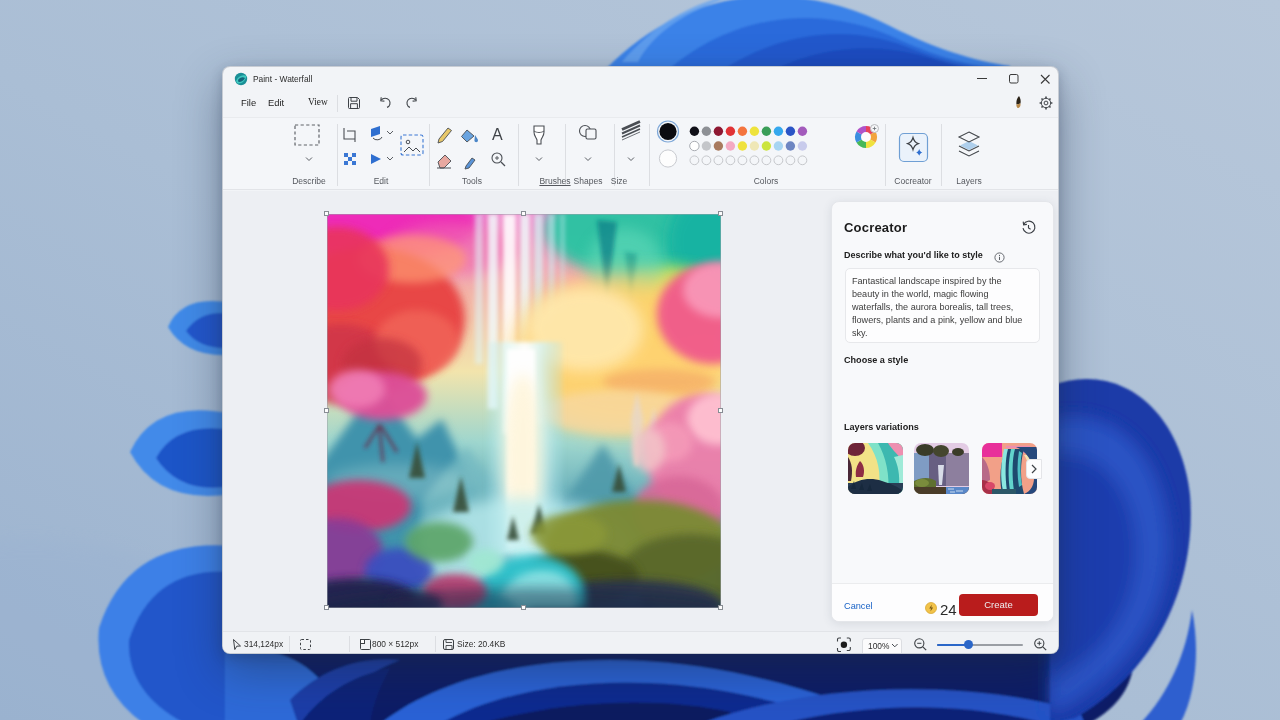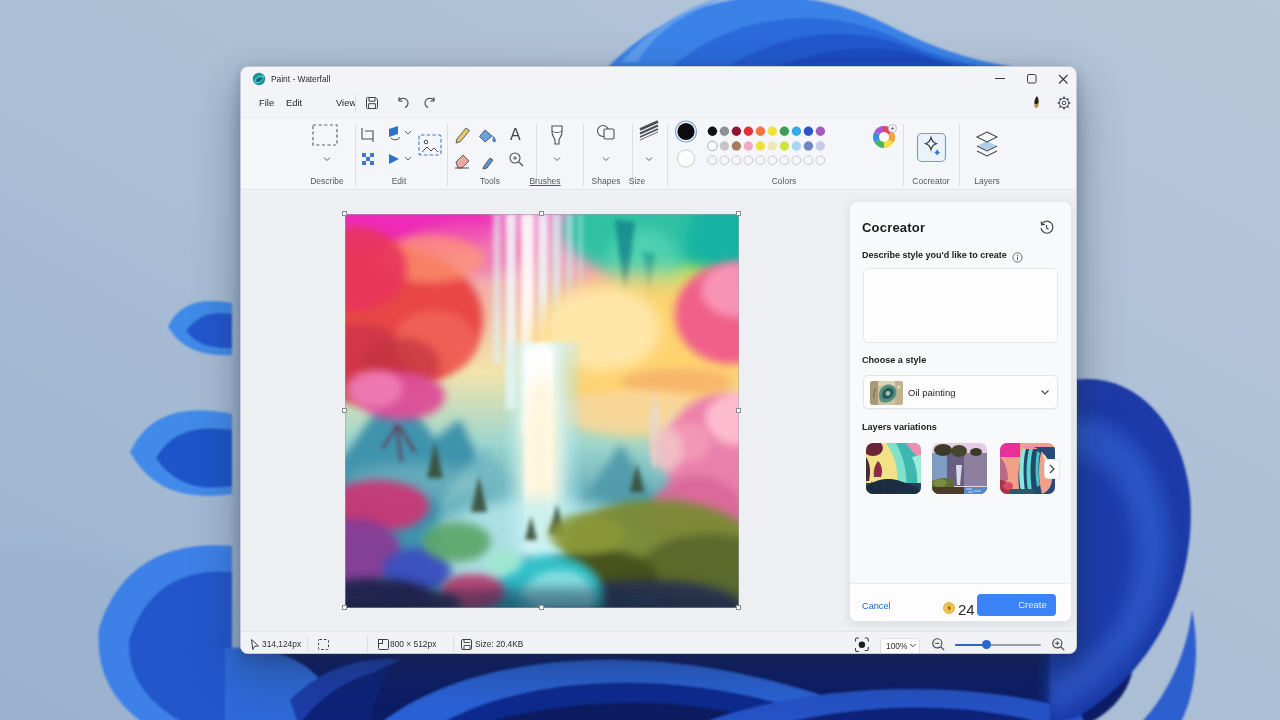--- a/index.html
+++ b/index.html
@@ -2,21 +2,21 @@
 <html><head>
 <meta charset="utf-8">
 <style>
   * { margin:0; padding:0; box-sizing:border-box; }
   html,body { width:1280px; height:720px; overflow:hidden; font-family:"Liberation Sans", sans-serif; }
   #desk { position:absolute; left:0; top:0; width:1280px; height:720px; }
   #wall { position:absolute; left:0; top:0; }
   #win { position:absolute; left:222px; top:66px; width:837px; height:588px;
          background:#f2f4f7; border-radius:8px; overflow:hidden;
          box-shadow:0 18px 45px rgba(30,45,70,.42), 0 4px 12px rgba(30,45,70,.25);
-         border:1px solid rgba(120,130,145,.35);margin-left:18px; }
+         border:1px solid rgba(120,130,145,.35); }
   .abs { position:absolute; }
   
   #titlebar { position:absolute; left:0; top:0; width:100%; height:24px; }
   #title-text { position:absolute; left:30px; top:7px; font-size:8.4px; color:#2b2b2b; }
   .capbtn { position:absolute; top:0; width:36px; height:23px; color:#3a3a3a; text-align:center; }
   
   #menubar { position:absolute; left:0; top:24px; width:100%; height:26px; }
   .menu-item { position:absolute; top:6px; font-size:9.4px; color:#1f1f1f; }
   .vsep { position:absolute; background:#dcdee2; width:1px; }
   
@@ -105,21 +105,21 @@
       <div class="capbtn" style="left:773px;"><svg width="36" height="23">
             <rect x="13.5" y="7.5" width="8.5" height="8.5" rx="1.5" fill="none" stroke="#3a3a3a"></rect>
           </svg></div>
       <div class="capbtn" style="left:804px;"><svg width="36" height="23">
             <path d="M14 8 L22.5 16.5 M22.5 8 L14 16.5" stroke="#3a3a3a" stroke-width="1.1" fill="none"></path>
           </svg></div>
     </div>
     <div id="menubar">
       <div class="menu-item" style="left:18px;">File</div>
       <div class="menu-item" style="left:45px;">Edit</div>
-      <div class="menu-item" style="left:95px;">View</div>
+      <div class="menu-item" style="left:85px;font-family:Liberation Serif, serif;">View</div>
       <div class="vsep" style="left:114px; top:4px; height:17px;"></div>
       <div class="abs" id="icon-save" style="left:124px; top:5px;">
         <svg width="14" height="14" viewBox="0 0 14 14">
             <path d="M1.5 2.5 a1 1 0 0 1 1-1 h8 l2 2 v8 a1 1 0 0 1 -1 1 h-9 a1 1 0 0 1 -1-1 Z" fill="none" stroke="#3f4348"></path>
             <path d="M4 1.8 v3.4 h6 v-3.2 M3.6 12.3 v-4.6 h6.8 v4.6" fill="none" stroke="#3f4348"></path>
           </svg>
       </div>
       <div class="abs" id="icon-undo" style="left:155px; top:5px;">
         <svg width="14" height="14" viewBox="0 0 14 14">
             <path d="M3.2 4.2 C5 1.8 9 1.6 11 4 C13 6.5 12 10.5 9 11.4" fill="none" stroke="#3f4348" stroke-width="1.1"></path>
@@ -155,21 +155,21 @@
       <div class="vsep" style="left:206px; top:6px; height:62px;"></div>
       <div class="vsep" style="left:295px; top:6px; height:62px;"></div>
       <div class="vsep" style="left:342px; top:6px; height:62px;"></div>
       <div class="vsep" style="left:391px; top:6px; height:62px;"></div>
       <div class="vsep" style="left:426px; top:6px; height:62px;"></div>
       <div class="vsep" style="left:662px; top:6px; height:62px;"></div>
       <div class="vsep" style="left:718px; top:6px; height:62px;"></div>
       <div class="grouplabel" style="left:46px;">Describe</div>
       <div class="grouplabel" style="left:118px;">Edit</div>
       <div class="grouplabel" style="left:209px;">Tools</div>
-      <div class="grouplabel" style="left:264px;text-decoration:underline;">Brushes</div>
+      <div class="grouplabel" style="left:292px;text-decoration:underline;">Brushes</div>
       <div class="grouplabel" style="left:325px;">Shapes</div>
       <div class="grouplabel" style="left:356px;">Size</div>
       <div class="grouplabel" style="left:503px;">Colors</div>
       <div class="grouplabel" style="left:650px;">Cocreator</div>
       <div class="grouplabel" style="left:706px;">Layers</div>
       <div id="ribbon-icons" class="abs" style="left:0; top:0; width:837px; height:73px;">
         <svg width="837" height="73" viewBox="0 0 837 73">
           <g stroke="#4a4e54" fill="none">
 
             <rect x="72" y="7" width="24" height="20" stroke-dasharray="3.2 2.4" stroke-width="1.2" stroke="#5f6368"></rect>
@@ -428,49 +428,31 @@
     </div>
     <div id="panel">
       <div class="ptxt" style="left:12px; top:18px; font-size:13px; font-weight:600; letter-spacing:0.2px;">Cocreator</div>
       <div class="abs" style="left:189px; top:18px;">
         <svg width="15" height="15" viewBox="0 0 15 15" fill="none" stroke="#3d4147">
           <path d="M2.6 4.4 A6 6 0 1 1 2 8.2" stroke-width="1.15"></path>
           <path d="M2.2 1.6 L2.6 4.9 L5.9 4.4" stroke-width="1.15"></path>
           <path d="M7.5 5 V8 L9.6 9.2" stroke-width="1.15"></path>
         </svg>
       </div>
-      <div class="ptxt" style="left:12px; top:48px; font-size:9px; font-weight:bold; color:#202020;">Describe style you'd like to create</div>
+      <div class="ptxt" style="left:12px; top:48px; font-size:9px; font-weight:bold; color:#202020;">Describe what you'd like to style</div>
       <div class="abs" style="left:162px; top:47px;">
         <svg width="11" height="11">
             <circle cx="5.5" cy="5.5" r="4.6" fill="none" stroke="#5a5e64" stroke-width="0.9"></circle>
             <rect x="5" y="4.8" width="1" height="3.2" fill="#5a5e64"></rect>
             <rect x="5" y="2.9" width="1" height="1.1" fill="#5a5e64"></rect>
           </svg>
       </div>
       <div class="abs" style="left:13px; top:66px; width:195px; height:75px; background:#fdfdfe; border:1px solid #e7e8eb; border-radius:5px;"></div>
+      <div class="ptxt" style="left:20px; top:72.5px; width:184px; font-size:9.1px; line-height:13.2px; color:#3c3c3c;">Fantastical landscape inspired by the<br>beauty in the world, magic flowing<br>waterfalls, the aurora borealis, tall trees,<br>flowers, plants and a pink, yellow and blue<br>sky.</div>
       <div class="ptxt" style="left:12px; top:153px; font-size:9.1px; font-weight:bold; color:#202020;">Choose a style</div>
-      <div class="abs" style="left:13px; top:173px; width:195px; height:34px; background:#fdfdfe; border:1px solid #e2e3e6; border-radius:5px; box-shadow:0 1px 2px rgba(0,0,0,.04);">
-        <div class="abs" style="left:6px; top:4.5px; width:33px; height:24px; border-radius:3px; overflow:hidden;">
-          <svg width="33" height="24" viewBox="0 0 33 24">
-            <rect width="33" height="24" fill="#cfc2a0"></rect>
-            <rect x="0" y="0" width="8" height="24" fill="#a89a74"></rect>
-            <rect x="25" y="0" width="8" height="24" fill="#c0b28c"></rect>
-            <rect x="8" y="0" width="17" height="5" fill="#ddd2b4"></rect>
-            <path d="M11 21 C7 15 9 6 16 4 C23 2 28 8 26 14 C24 20 17 23 11 21 Z" fill="#56917e"></path>
-            <path d="M13 17 C11 13 13 8 18 7 C23 6 25 11 23 14 C21 18 15 19 13 17 Z" fill="#27585e"></path>
-            <path d="M16 14 C15 12 16 10 18 10 C20 10 21 12 20 13.5 C19 15 17 15 16 14 Z" fill="#9fc4a8"></path>
-            <path d="M4 18 C3 14 4 10 6 7" stroke="#8a7c54" stroke-width="1.5" fill="none"></path>
-            <circle cx="29" cy="6" r="1.5" fill="#e8dfc2"></circle>
-          </svg>
-        </div>
-        <div class="ptxt" style="left:44px; top:11px; font-size:9.5px; color:#1f1f1f;">Oil painting</div>
-        <svg class="abs" style="left:176px; top:13px;" width="10" height="8">
-            <path d="M1.5 1.5 l3.5 3.5 l3.5 -3.5" fill="none" stroke="#45484e" stroke-width="1.1"></path>
-          </svg>
-      </div>
       <div class="ptxt" style="left:12px; top:220px; font-size:9.1px; font-weight:bold; color:#202020;">Layers variations</div>
       <div class="abs" style="left:16px; top:241px; width:55px; height:51px; border-radius:7px; overflow:hidden;">
         <svg width="55" height="51" viewBox="0 0 55 51">
           <rect width="55" height="51" fill="#f2e287"></rect>
           <path d="M20 0 C30 14 34 30 30 51 L55 51 L55 0 Z" fill="#7fe2c8"></path>
           <path d="M30 0 C38 14 42 32 40 51 L55 51 L55 0 Z" fill="#3db8b0"></path>
           <path d="M40 0 L55 0 L55 18 C48 10 43 5 40 0 Z" fill="#ee8fb0"></path>
           <path d="M46 14 C50 22 52 32 51 44 L55 44 L55 12 Z" fill="#9fead8"></path>
           <ellipse cx="7" cy="5" rx="10" ry="8" fill="#6e2438"></ellipse>
           <path d="M12 18 C16 22 17 28 15 34 L8 34 C7 27 9 22 12 18 Z" fill="#8e2c44"></path>
@@ -522,21 +504,21 @@
       <div class="abs" style="left:0; top:381px; width:223px; height:40px; background:#fdfdfe; border-top:1px solid #ebecee;"></div>
       <div class="ptxt" style="left:12px; top:399px; font-size:9.2px; color:#1862c6;">Cancel</div>
       <div class="abs" style="left:93px; top:398px;">
         <svg width="12" height="12">
             <circle cx="6" cy="6" r="5.5" fill="#f2c34a"></circle>
             <circle cx="6" cy="6" r="5.5" fill="none" stroke="#d8a832" stroke-width="0.8"></circle>
             <path d="M6.8 2.5 L4.2 6.4 L6 6.4 L5.4 9.5 L8.2 5.4 L6.3 5.4 Z" fill="#7a5a14"></path>
           </svg>
       </div>
       <div class="ptxt" style="left:108px; top:399px; font-size:15px; color:#2b2b2b;">24</div>
-      <div class="abs" style="left:127px; top:392px; width:79px; height:22px; background:#3b82f6; border-radius:4px;padding-left:16px;">
+      <div class="abs" style="left:127px; top:392px; width:79px; height:22px; background:#b91c1c; border-radius:4px;">
         <div class="ptxt" style="width:79px; text-align:center; top:5px; font-size:9.5px; color:#ededf0;">Create</div>
       </div>
     </div>
     <div id="statusbar">
       <svg class="abs" style="left:8px; top:6px;" width="12" height="13">
           <path d="M2.5 1.5 L9.5 8 L5.8 8.2 L3.8 11.5 Z" fill="none" stroke="#3d4145" stroke-width="1"></path>
         </svg>
       <div class="abs" style="left:21px; top:7px;">314,124px</div>
       <div class="vsep" style="left:66px; top:4px; height:16px;"></div>
       <svg class="abs" style="left:76px; top:6px;" width="13" height="13">

